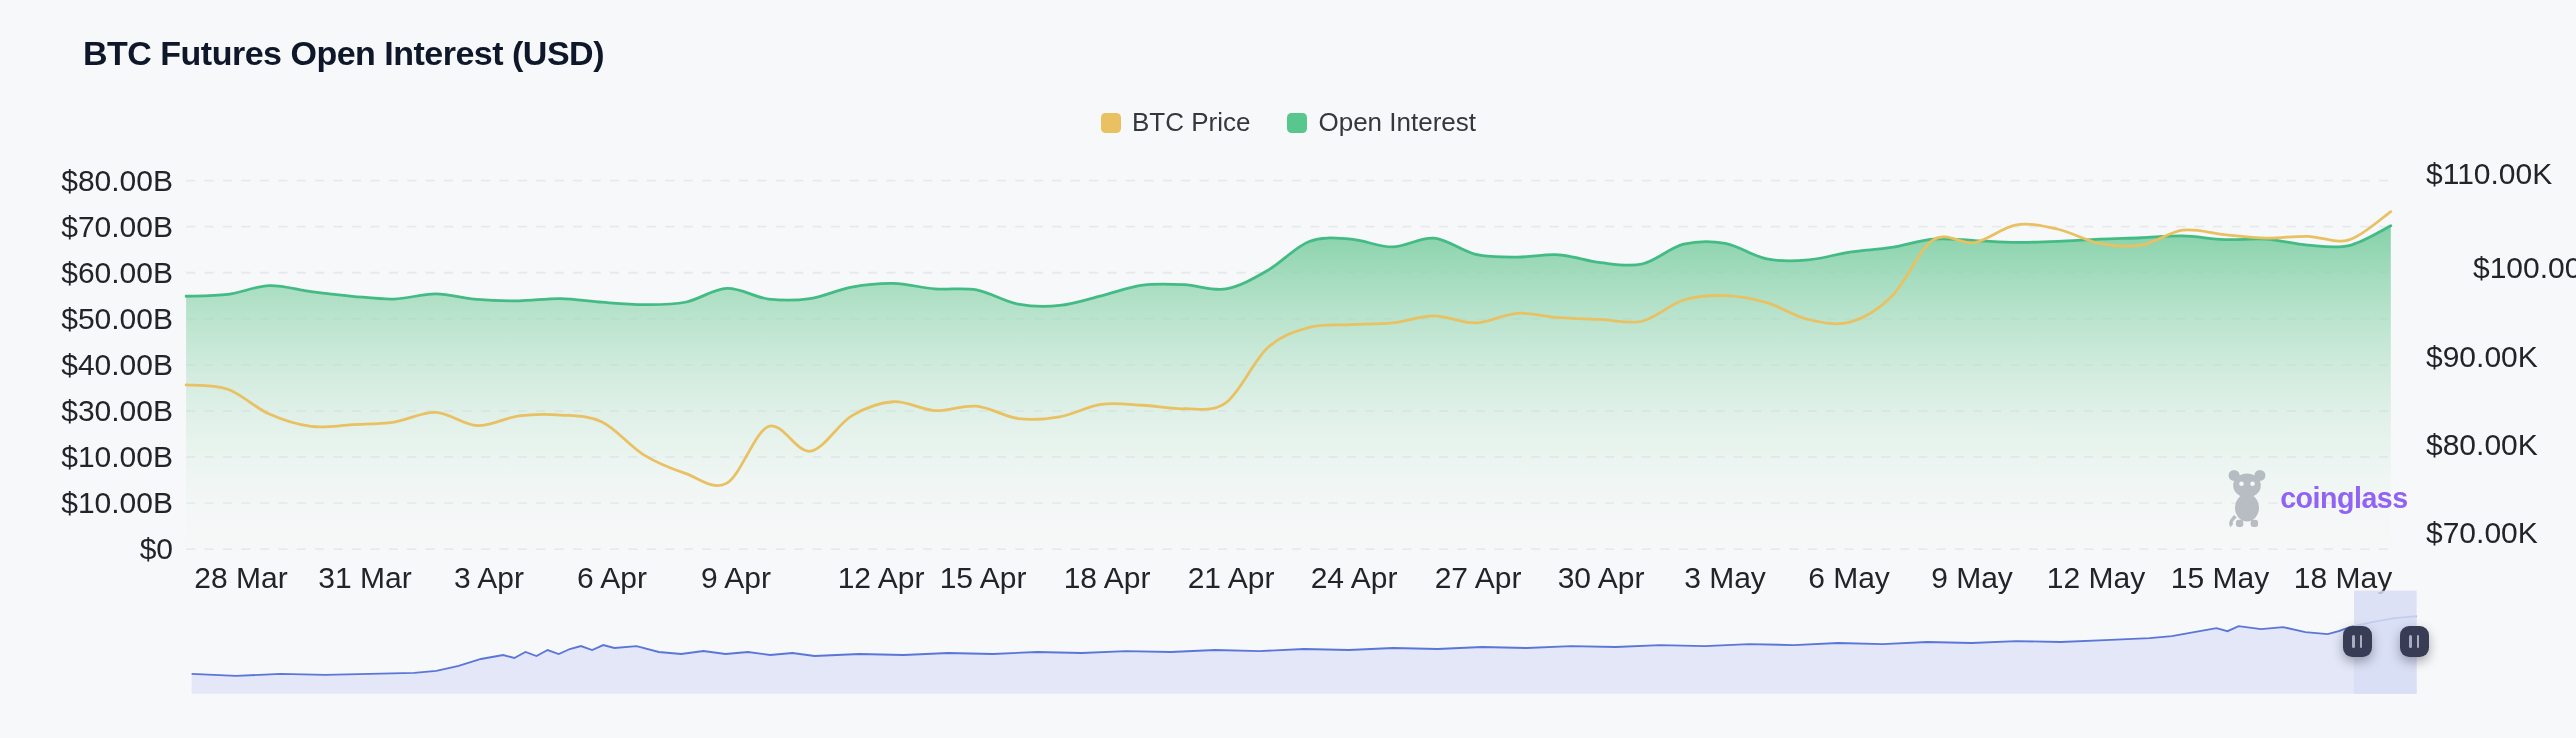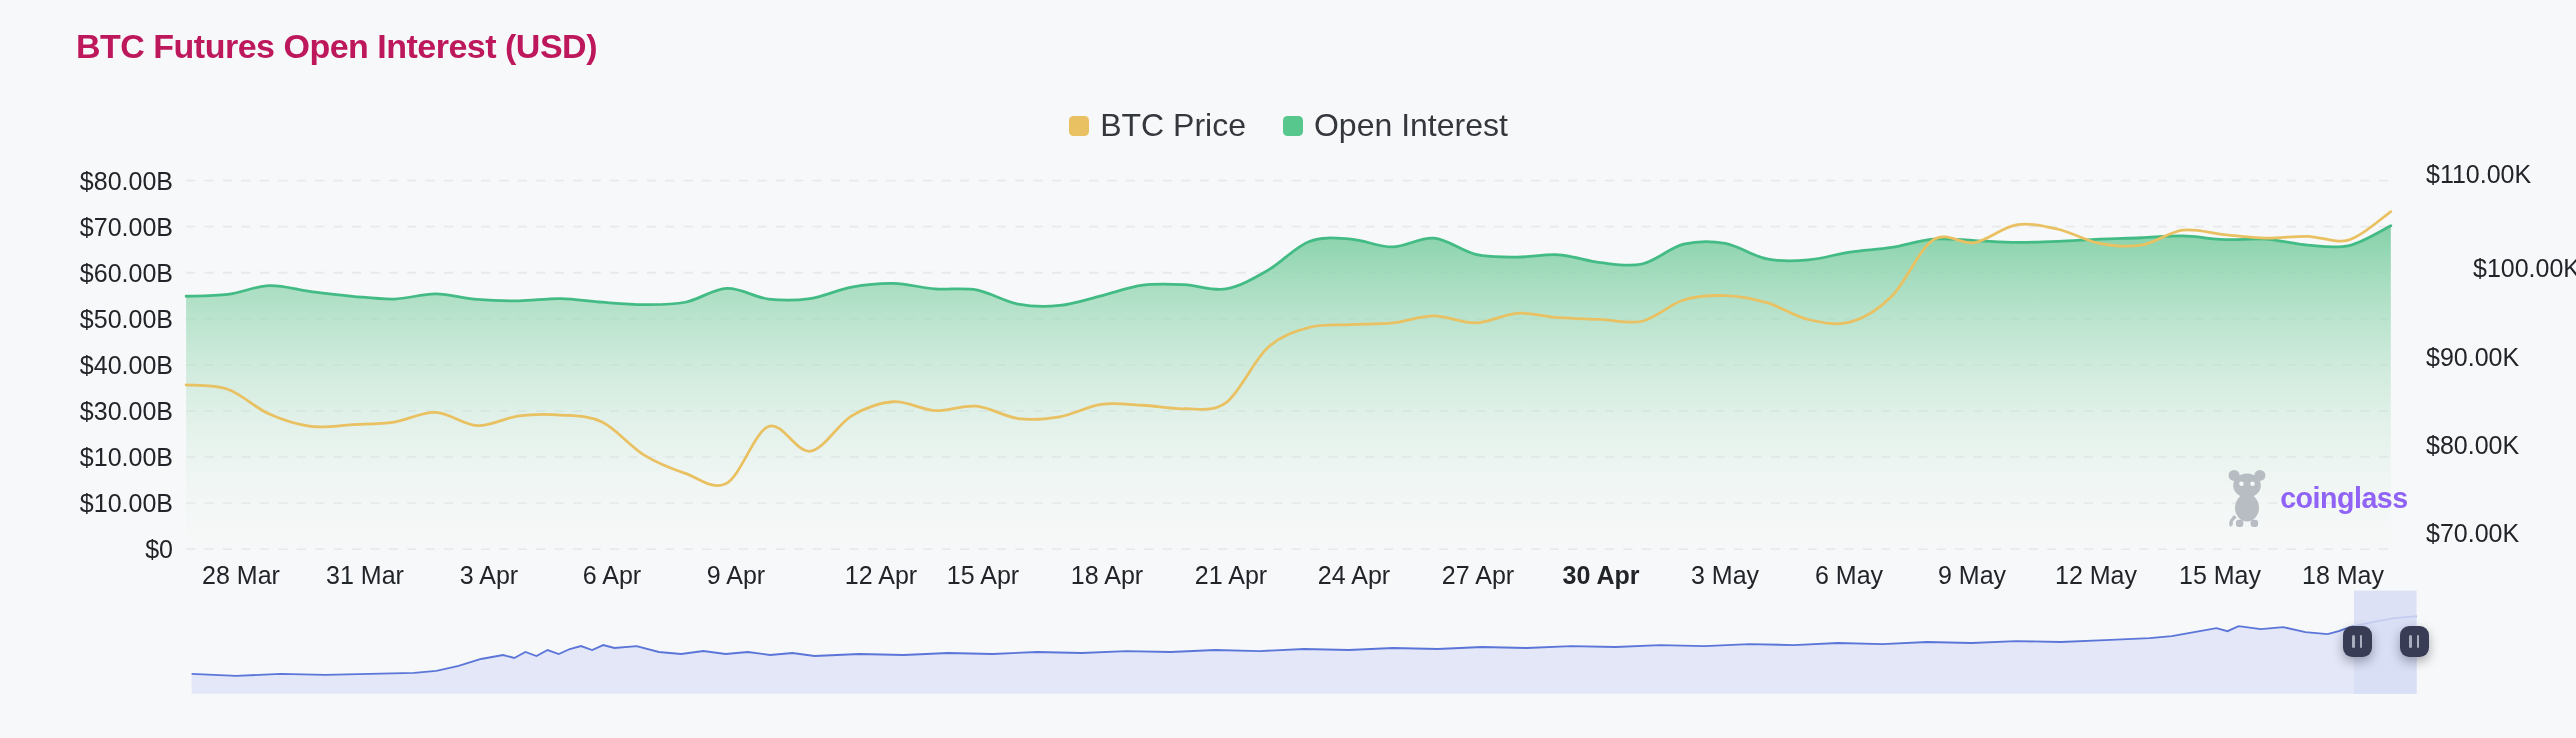--- a/index.html
+++ b/index.html
@@ -4,31 +4,31 @@
 <style>
   html,body{margin:0;padding:0;}
   body{
     width:2576px;height:739px;
     background:#f7f8f9;
     font-family:"Liberation Sans", sans-serif;
     position:relative;overflow:hidden;
     -webkit-font-smoothing:antialiased;
   }
   .page-title{
-    position:absolute;left:67px;top:18.4px;margin:9px;
-    font-size:34px;font-weight:700;color:#be185d;letter-spacing:-0.5px;
+    position:absolute;left:67px;top:18.4px;margin:16px;
+    font-size:34px;font-weight:700;color:#0f172a;letter-spacing:-0.5px;
   }
   .legend{
     position:absolute;left:186px;width:2205px;top:107px;
     display:flex;justify-content:center;align-items:center;gap:37px;
   }
   .legend-item{display:flex;align-items:center;gap:11px;cursor:pointer;}
   .legend-swatch{width:20px;height:20px;border-radius:4.6px;display:inline-block;}
-  .legend-label{font-size:32px;color:#34383d;}
-  .axis-label{position:absolute;font-size:25px;color:#212428;white-space:nowrap;}
+  .legend-label{font-size:26px;color:#34383d;}
+  .axis-label{position:absolute;font-size:30px;color:#212428;white-space:nowrap;}
   .left-tick{transform:translateY(-50%);text-align:right;width:120px;}
   .right-tick{transform:translateY(-50%);text-align:left;}
   .x-tick{transform:translateX(-50%);top:561px;}
   #chart-svg,#nav-svg{position:absolute;left:0;top:0;}
   .watermark{
     position:absolute;left:2223px;top:469px;
     display:flex;align-items:center;gap:9.2px;opacity:0.95;
   }
   .watermark-text{
     font-size:28.6px;font-weight:700;color:#8b5cf6;letter-spacing:-0.5px;
@@ -100,21 +100,21 @@
     <div class="axis-label x-tick" style="left: 365px;">31 Mar</div>
     <div class="axis-label x-tick" style="left: 489px;">3 Apr</div>
     <div class="axis-label x-tick" style="left: 612px;">6 Apr</div>
     <div class="axis-label x-tick" style="left: 736px;">9 Apr</div>
     <div class="axis-label x-tick" style="left: 881px;">12 Apr</div>
     <div class="axis-label x-tick" style="left: 983px;">15 Apr</div>
     <div class="axis-label x-tick" style="left: 1107px;">18 Apr</div>
     <div class="axis-label x-tick" style="left: 1231px;">21 Apr</div>
     <div class="axis-label x-tick" style="left: 1354px;">24 Apr</div>
     <div class="axis-label x-tick" style="left: 1478px;">27 Apr</div>
-    <div class="axis-label x-tick" style="left: 1601px; font-weight: bold;">30 Apr</div>
+    <div class="axis-label x-tick" style="left: 1601px;">30 Apr</div>
     <div class="axis-label x-tick" style="left: 1725px;">3 May</div>
     <div class="axis-label x-tick" style="left: 1849px;">6 May</div>
     <div class="axis-label x-tick" style="left: 1972px;">9 May</div>
     <div class="axis-label x-tick" style="left: 2096px;">12 May</div>
     <div class="axis-label x-tick" style="left: 2220px;">15 May</div>
     <div class="axis-label x-tick" style="left: 2343px;">18 May</div>
   </div>
 
 <div class="watermark">
   <svg width="48" height="59" viewBox="0 0 52 64">

